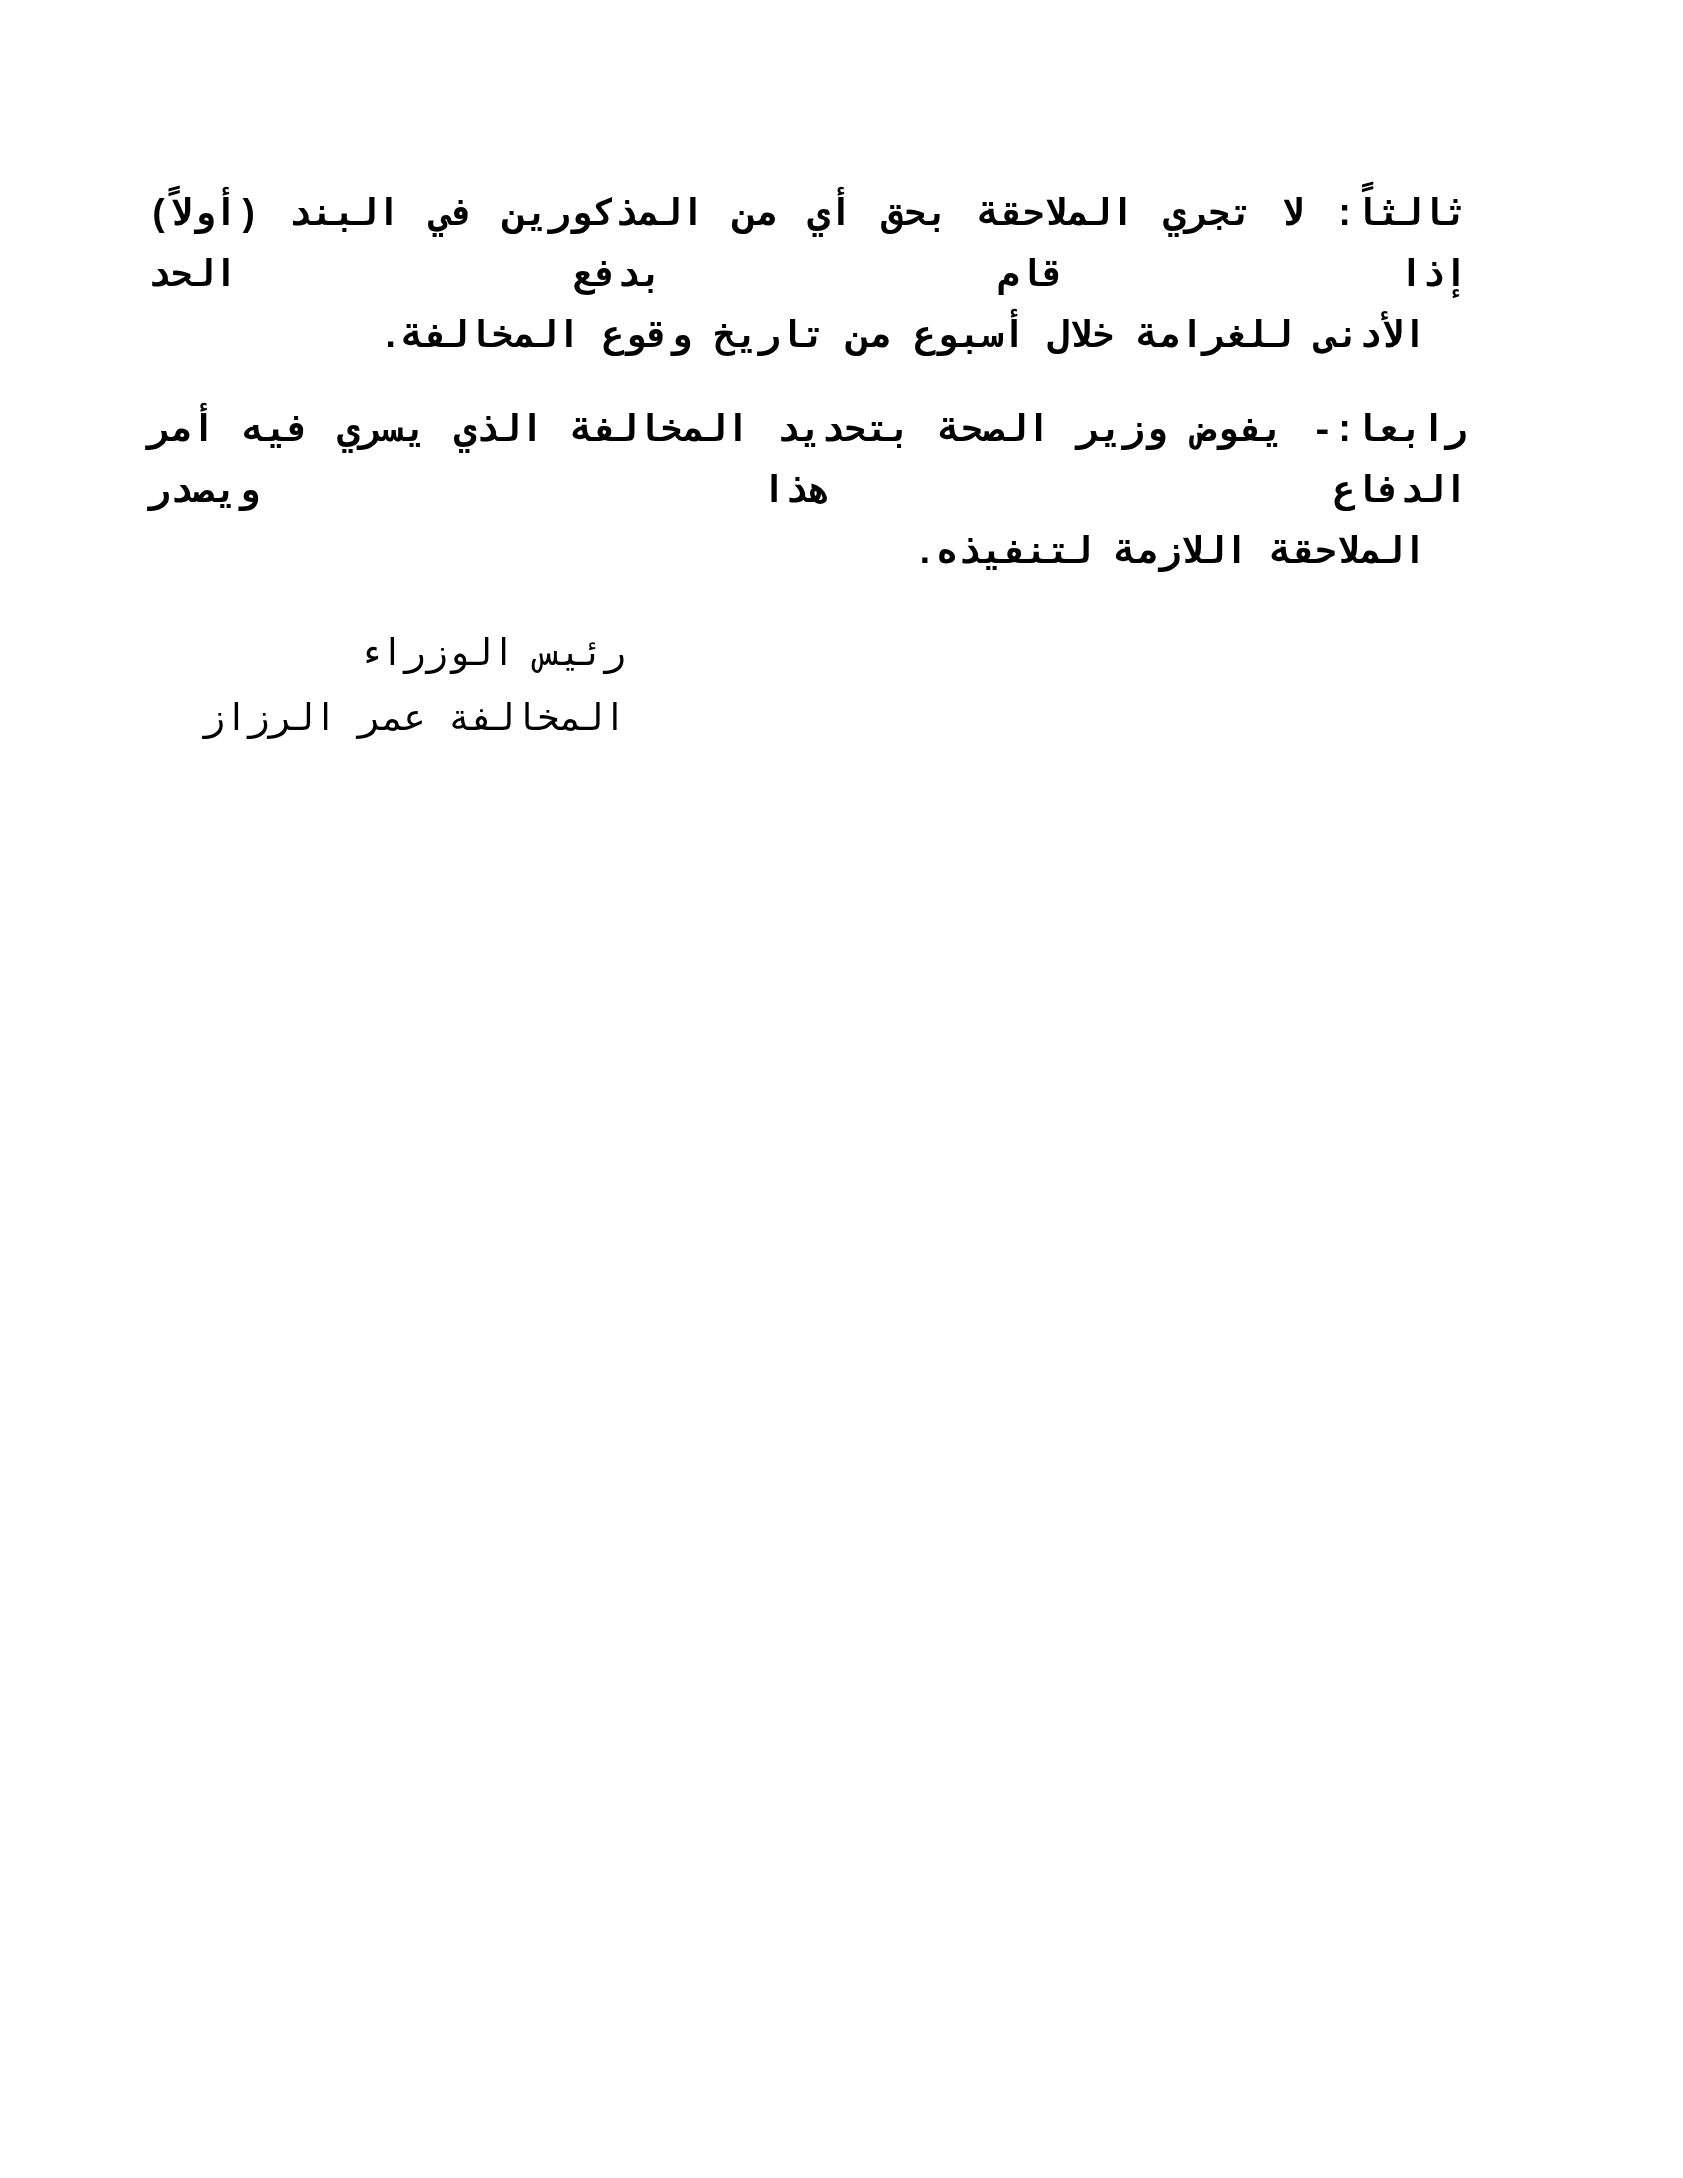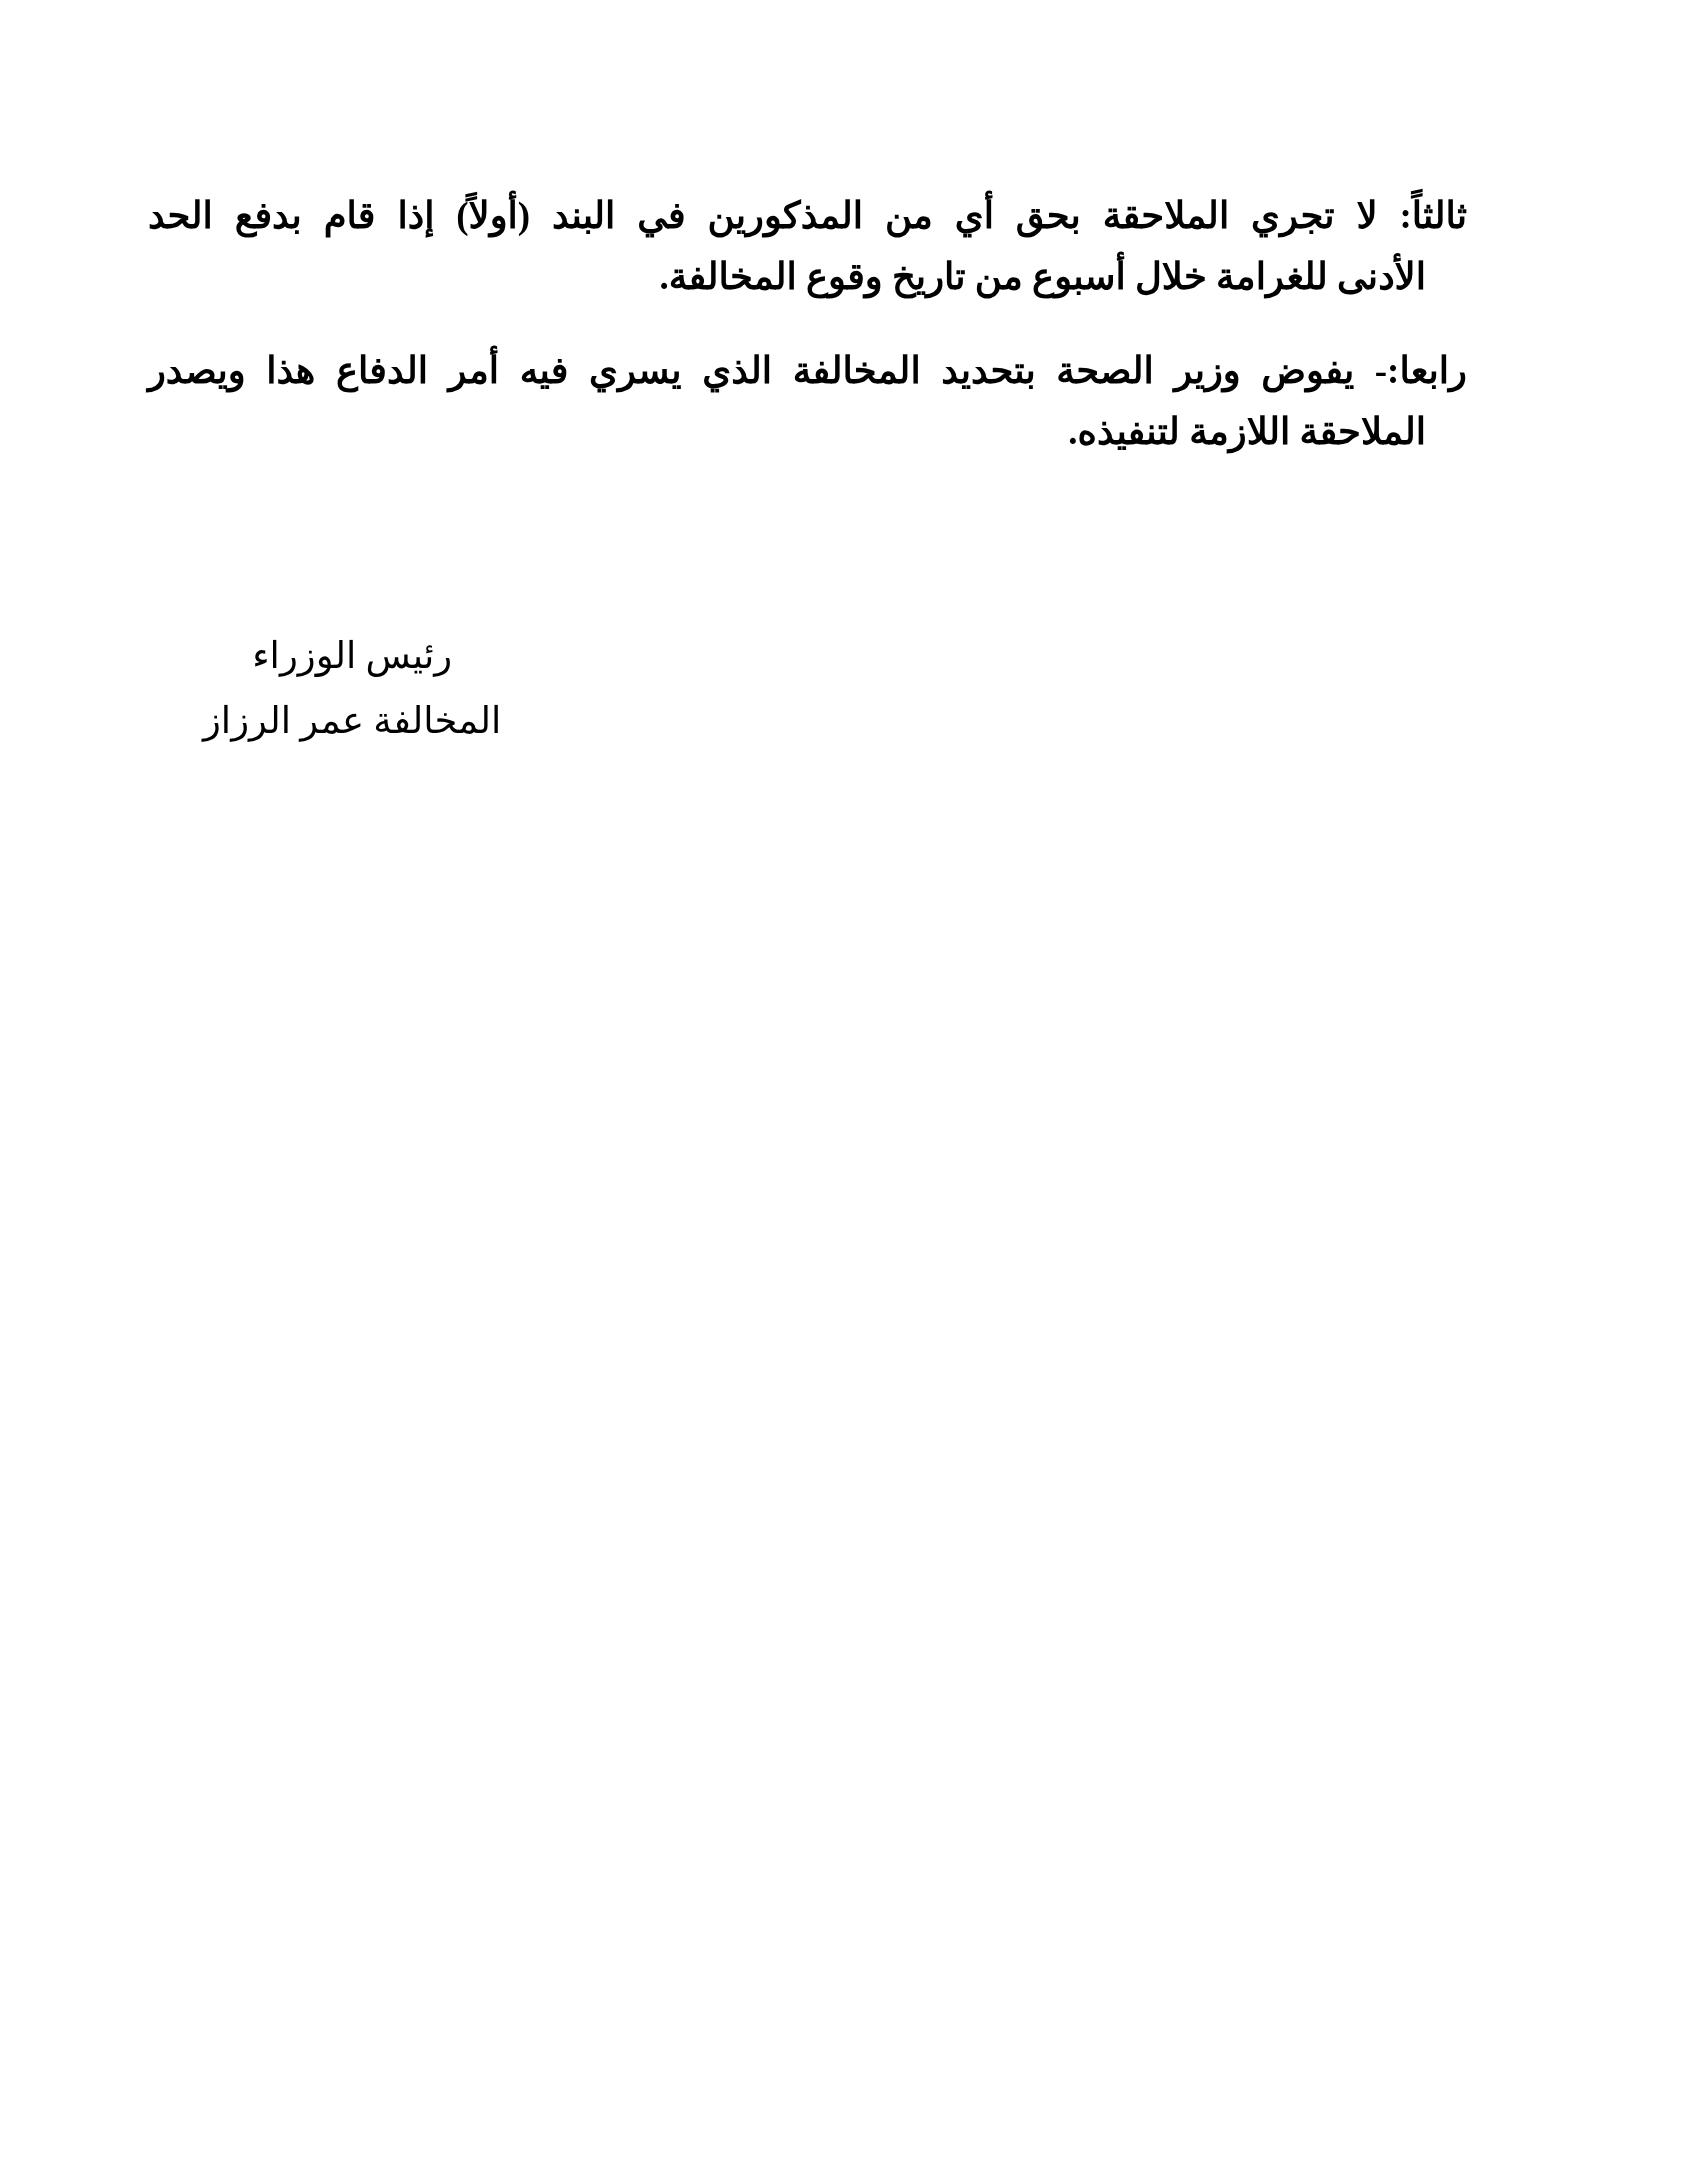--- a/index.html
+++ b/index.html
@@ -6,21 +6,21 @@
     margin: 0;
     padding: 0;
     background: #ffffff;
   }
   .page {
     position: relative;
     width: 1683px;
     height: 2178px;
     background: #ffffff;
     color: #000000;
-    font-family: Liberation Serif, serif;
+    font-family: Liberation Mono, monospace;
     overflow: hidden;
   }
   
   .body-text {
     position: absolute;
     top: 185px;
     right: 216px;
     width: 1319px;
     direction: rtl;
     unicode-bidi: embed;
@@ -47,21 +47,21 @@
   
   .signature {
     position: absolute;
     left: 203px;
     top: 623px;
     direction: rtl;
     unicode-bidi: embed;
     font-size: 37px;
     font-weight: normal;
     line-height: 65px;
-    text-align: center;
+    text-align: right;
     white-space: nowrap;
   }
 </style>
 </head>
 <body>
 
 <div class="page" dir="rtl">
 
   <section class="body-text">
 

